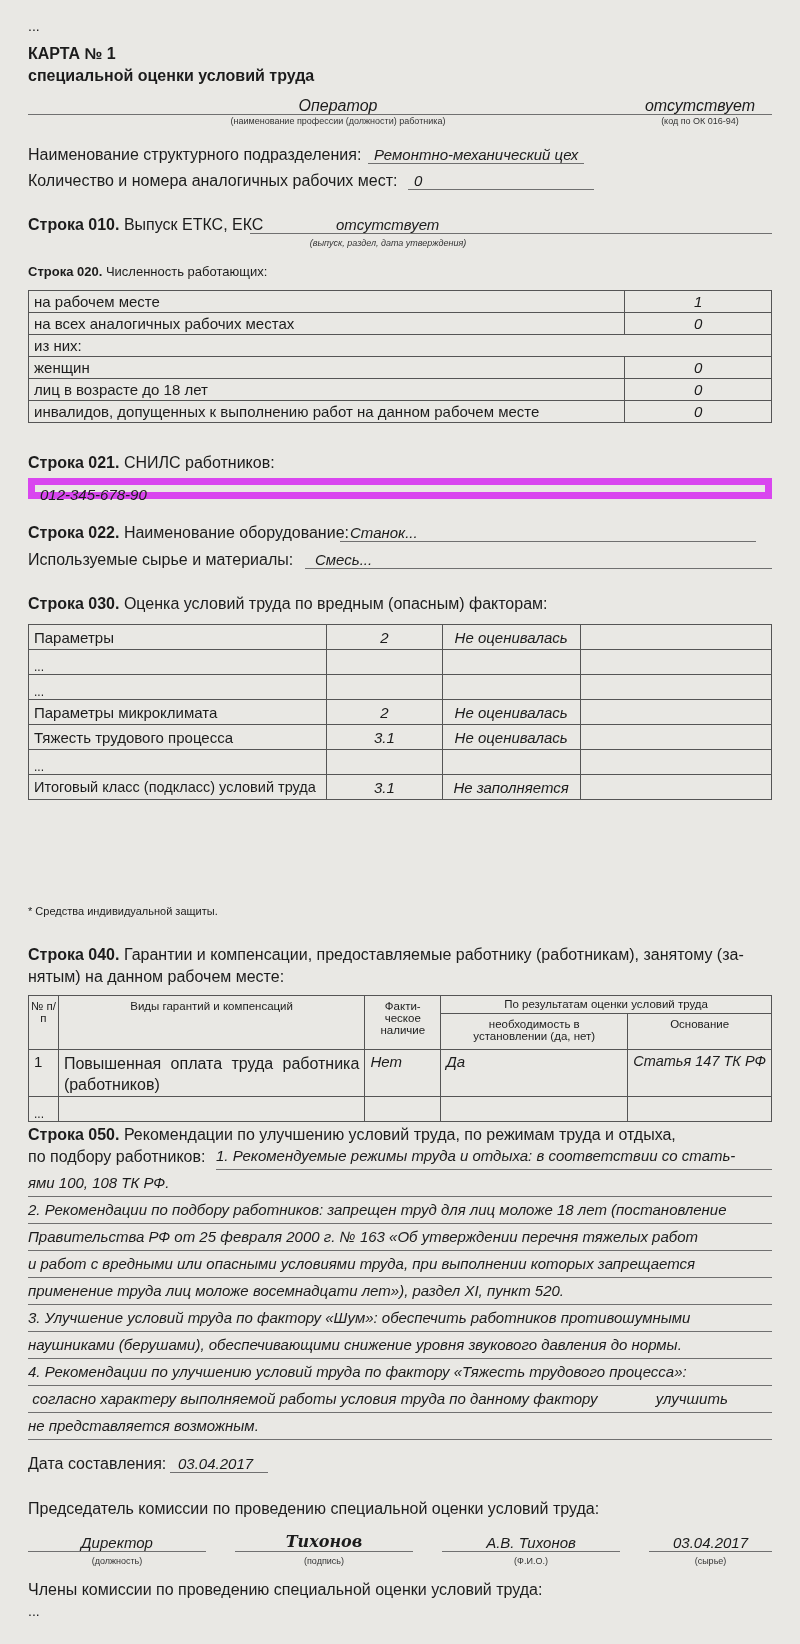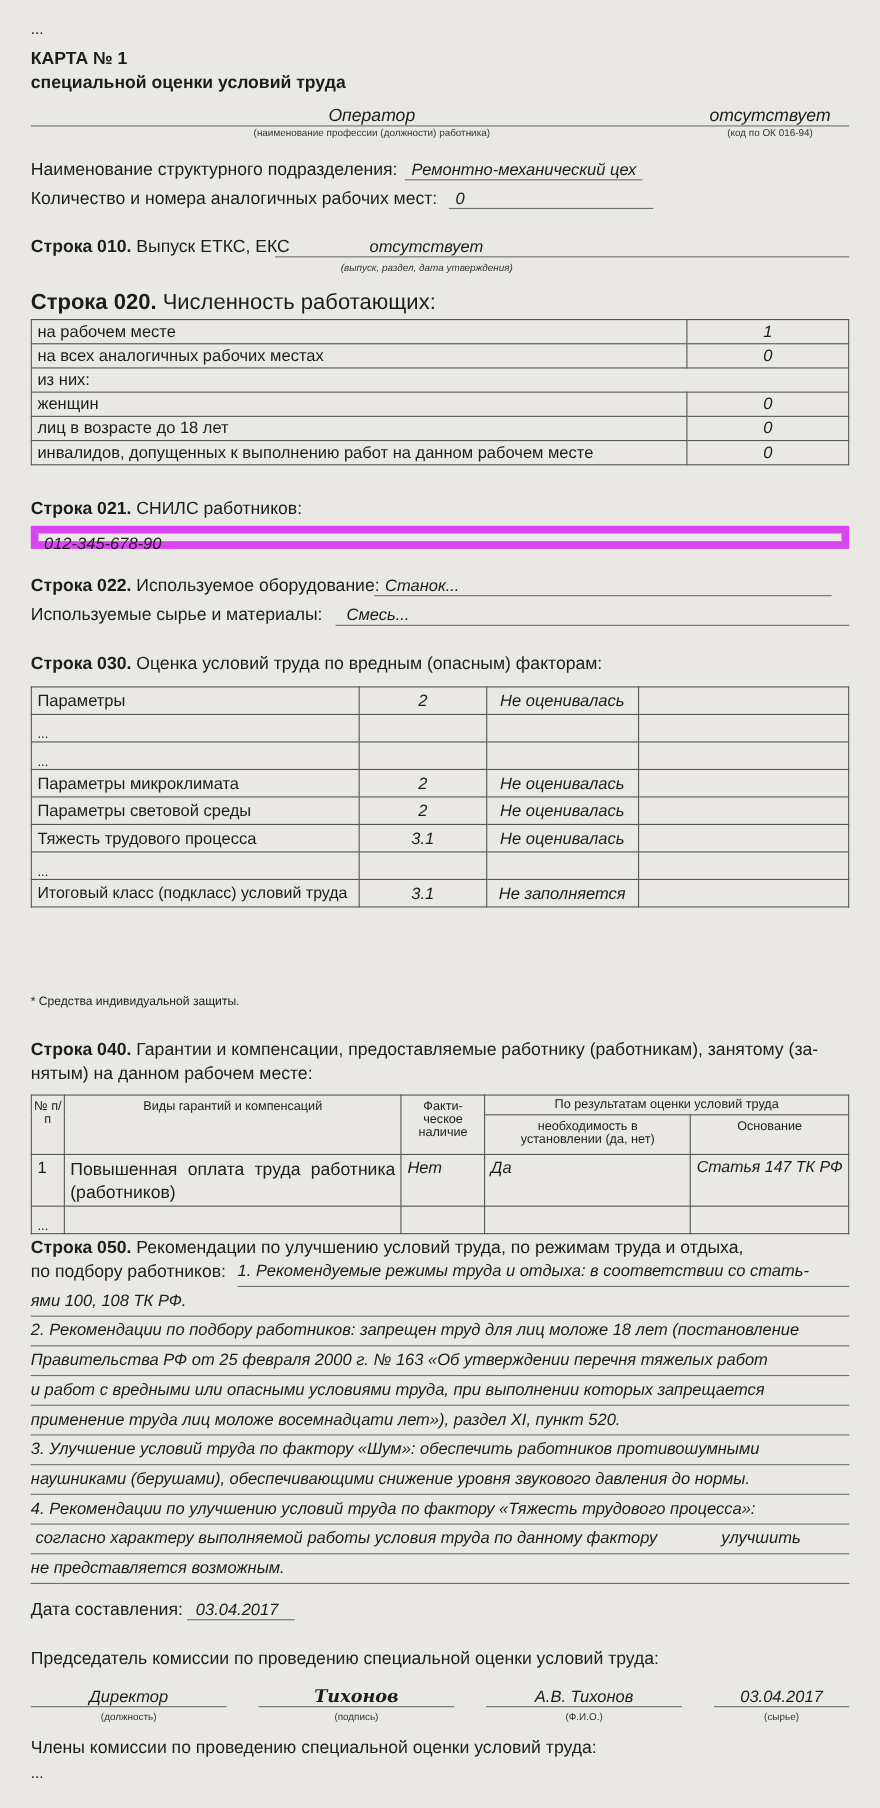--- a/index.html
+++ b/index.html
@@ -43,21 +43,21 @@
   <div class="abs" style="top:172px;left:0;font-size:16px;">Количество и номера аналогичных рабочих мест:</div>
   <div class="fill" style="top:172px;left:380px;width:180px;font-size:15px;padding-left:6px;">0</div>
 
   <div class="abs" style="top:216px;left:0;font-size:16px;">
     <span class="b">Строка 010.</span>
     <span>Выпуск ЕТКС, ЕКС</span>
   </div>
   <div class="fill" style="top:216px;left:222px;width:522px;font-size:15px;padding-left:86px;box-sizing:border-box;">отсутствует</div>
   <div class="abs cap" style="top:238px;left:260px;width:200px;font-style:italic;">(выпуск, раздел, дата утверждения)</div>
 
-  <div class="abs" style="top:264px;left:0;font-size:20px;">
+  <div class="abs" style="top:264px;left:0;font-size:13px;">
     <span class="b">Строка 020.</span>
     <span>Численность работающих:</span>
   </div>
   <table style="top:290px;left:0;width:744px;font-size:15px;">
     <colgroup>
         <col style="width:597px">
         <col style="width:147px">
       </colgroup>
     <tbody>
         <tr style="height:22px;">
@@ -87,21 +87,21 @@
     </table>
 
   <div class="abs" style="top:454px;left:0;font-size:16px;">
     <span class="b">Строка 021.</span>
     <span>СНИЛС работников:</span>
   </div>
   <div class="abs it" style="top:478px;left:0;width:744px;height:21px;border:7px solid #d946ef;box-sizing:border-box;padding-left:5px;font-size:15px;line-height:19px;">012-345-678-90</div>
 
   <div class="abs" style="top:524px;left:0;font-size:16px;">
     <span class="b">Строка 022.</span>
-    <span>Используемое оборудование:</span>
+    <span>Наименование оборудование:</span>
   </div>
   <div class="fill" style="top:524px;left:312px;width:416px;font-size:15px;padding-left:10px;box-sizing:border-box;">Станок...</div>
   <div class="abs" style="top:551px;left:0;font-size:16px;">Используемые сырье и материалы:</div>
   <div class="fill" style="top:551px;left:277px;width:467px;font-size:15px;padding-left:10px;box-sizing:border-box;">Смесь...</div>
 
   <div class="abs" style="top:595px;left:0;font-size:16px;">
     <span class="b">Строка 030.</span>
     <span>Оценка условий труда по вредным (опасным) факторам:</span>
   </div>
   <table style="top:624px;left:0;width:744px;font-size:15px;">
@@ -125,26 +125,20 @@
       <td></td>
     </tr>
     <tr style="height:25px;">
       <td style="font-size:12px;vertical-align:bottom;">...</td>
       <td class="num"></td>
       <td class="num"></td>
       <td></td>
     </tr>
     <tr style="height:25px;">
       <td>Параметры микроклимата</td>
-      <td class="num">2</td>
-      <td class="num">Не оценивалась</td>
-      <td></td>
-    </tr>
-    <tr style="height:25px;">
-      <td>Параметры световой среды</td>
       <td class="num">2</td>
       <td class="num">Не оценивалась</td>
       <td></td>
     </tr>
     <tr style="height:25px;">
       <td>Тяжесть трудового процесса</td>
       <td class="num">3.1</td>
       <td class="num">Не оценивалась</td>
       <td></td>
     </tr>

